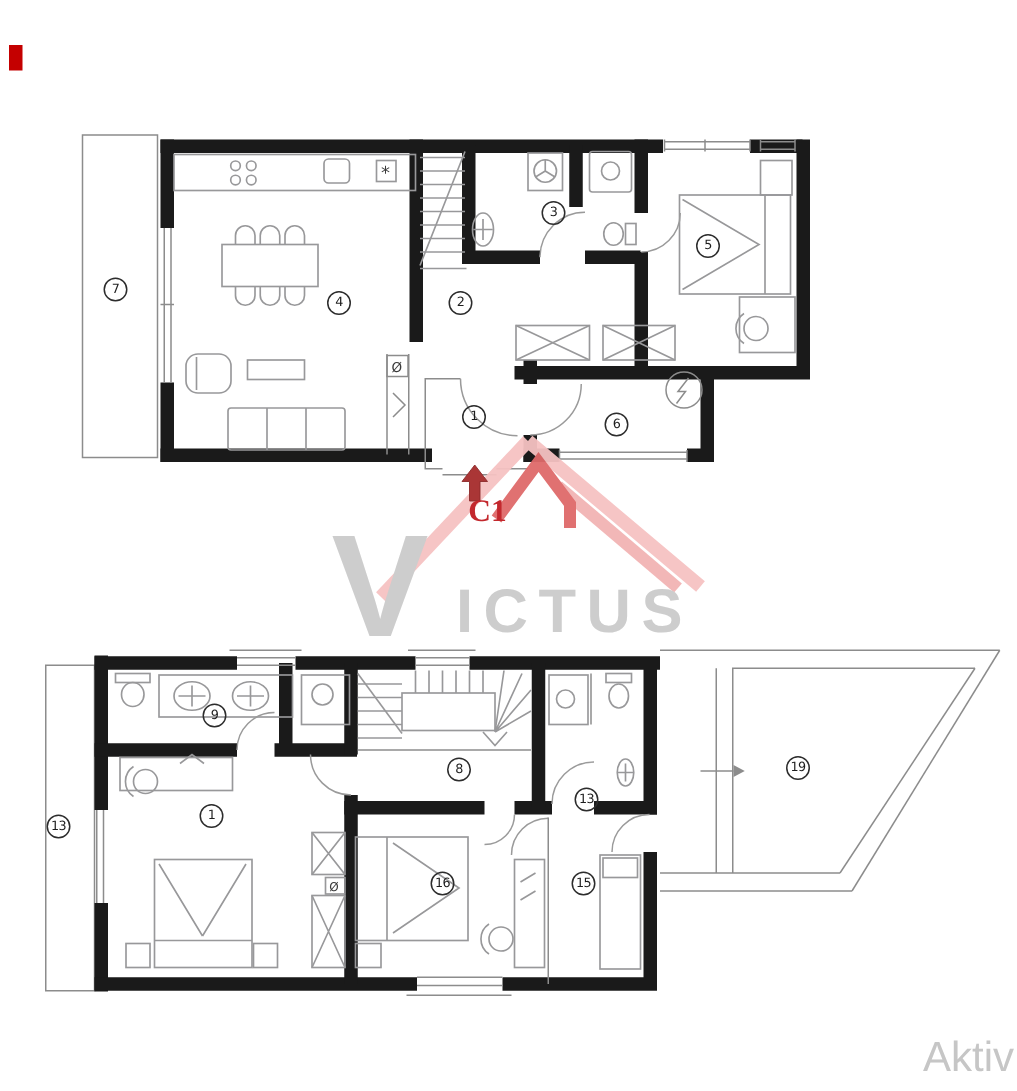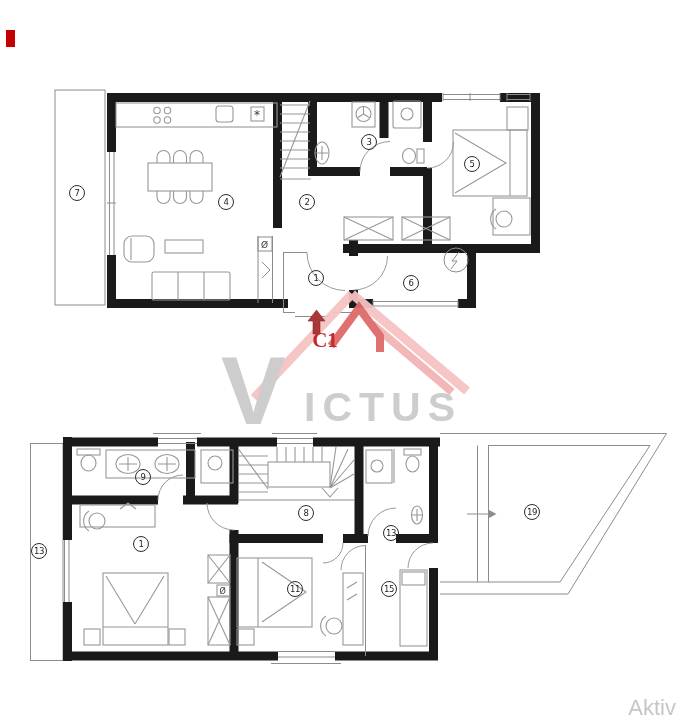--- a/index.html
+++ b/index.html
@@ -15,21 +15,21 @@
   .room-badge{position:absolute;width:16px;height:16px;border:1px solid #2c2c2c;border-radius:50%;
       box-sizing:border-box;display:flex;align-items:center;justify-content:center;
       font-size:8.5px;letter-spacing:-0.5px;color:#1d1d1d;background:transparent;}
   .wm{position:absolute;left:0;top:0;pointer-events:none;}
   .wm-roof{stroke:#f6c2c2;stroke-width:9;fill:none;stroke-linecap:butt;}
   .wm-roof2{stroke:#f2b4b4;stroke-width:8;fill:none;}
   .wm-accent{stroke:#df6a6a;stroke-width:8;fill:none;}
   .wm-text{fill:#cbcbcb;font-family:"Liberation Sans","DejaVu Sans",sans-serif;font-weight:bold;}
   .c1-label{position:absolute;left:303px;top:328px;width:44px;text-align:center;
       font-family:"Liberation Serif","DejaVu Serif",serif;font-weight:600;font-size:21px;color:#c3282d;}
-  .brand{position:absolute;right:2px;bottom:6px;font-size:22px;color:#c6c6c6;
+  .brand{position:absolute;right:2px;bottom:6px;font-size:28px;color:#c6c6c6;
       font-family:"Liberation Sans","DejaVu Sans",sans-serif;}
 </style>
 </head>
 <body>
 
 <div class="canvas">
 
   <div class="red-marker"></div>
 
   <svg class="plan-svg" width="678" height="727" viewBox="0 0 678 727">
@@ -300,20 +300,20 @@
   <div class="room-badge" style="left:308px;top:270px;">1</div>
   <div class="room-badge" style="left:299px;top:194px;">2</div>
   <div class="room-badge" style="left:361px;top:134px;">3</div>
   <div class="room-badge" style="left:218px;top:194px;">4</div>
   <div class="room-badge" style="left:464px;top:156px;">5</div>
   <div class="room-badge" style="left:403px;top:275px;">6</div>
   <div class="room-badge" style="left:69px;top:185px;">7</div>
   <div class="room-badge" style="left:298px;top:505px;">8</div>
   <div class="room-badge" style="left:135px;top:469px;">9</div>
   <div class="room-badge" style="left:133px;top:536px;">1</div>
-  <div class="room-badge" style="left:287px;top:581px;">11</div>
+  <div class="room-badge" style="left:287px;top:581px;">16</div>
   <div class="room-badge" style="left:381px;top:581px;">15</div>
   <div class="room-badge" style="left:383px;top:492px;margin-top:33px;">13</div>
   <div class="room-badge" style="left:31px;top:543px;">13</div>
   <div class="room-badge" style="left:524px;top:504px;">19</div>
 
   <div class="brand">Aktiv</div>
 </div>
 
 </body></html>

